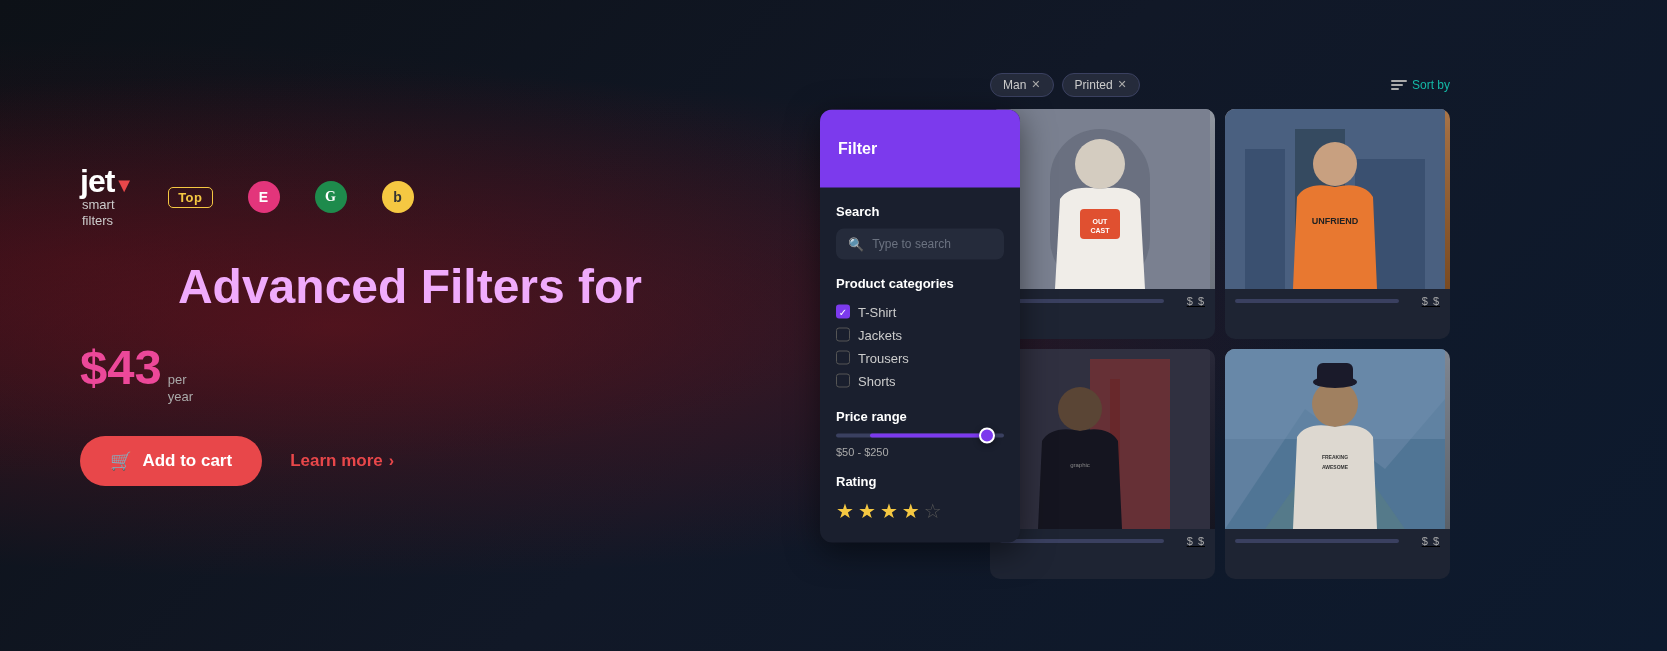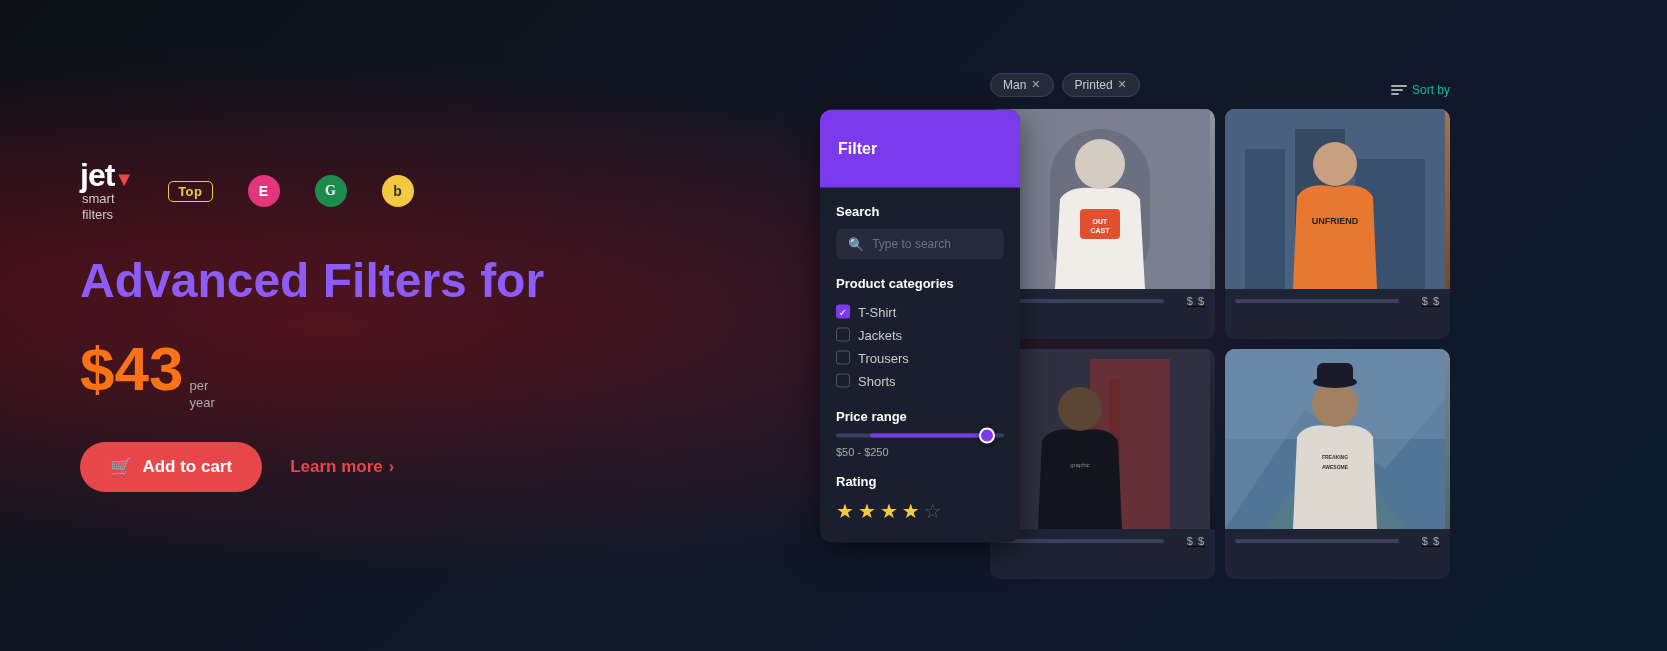--- a/index.html
+++ b/index.html
@@ -98,37 +98,38 @@
     }
 
     .icon-badge.elementor { background: #e3357b; }
     .icon-badge.g { background: #1e8b4c; font-family: serif; }
     .icon-badge.b { background: #f5c842; color: #333; }
 
     
     .hero-title {
       font-size: 48px;
       font-weight: 800;
-      color: #8b5cf6;
+      color: #f0abfc;
       line-height: 1.15;
       margin-top: 10px;
+      text-align: center;
     }
 
     
     .price-row {
       display: flex;
       align-items: baseline;
       gap: 6px;
       margin-top: 5px;
     }
 
     .price-amount {
-      font-size: 62px;
+      font-size: 49px;
       font-weight: 800;
-      color: #f97316;
+      color: #ec4899;
     }
 
     .price-period {
       font-size: 13px;
       color: #aaa;
       line-height: 1.3;
     }
 
     
     .cta-row {
@@ -326,21 +327,21 @@
     .products-area {
       position: absolute;
       left: 170px;
       top: 50%;
       transform: translateY(-50%);
       width: 460px;
     }
 
     .tags-row {
       display: flex;
-      align-items: flex-end;
+      align-items: center;
       gap: 8px;
       margin-bottom: 12px;
       justify-content: flex-start;
     }
 
     .tag-pill {
       background: #252b3b;
       border: 1px solid #3a4060;
       border-radius: 20px;
       padding: 4px 12px;

